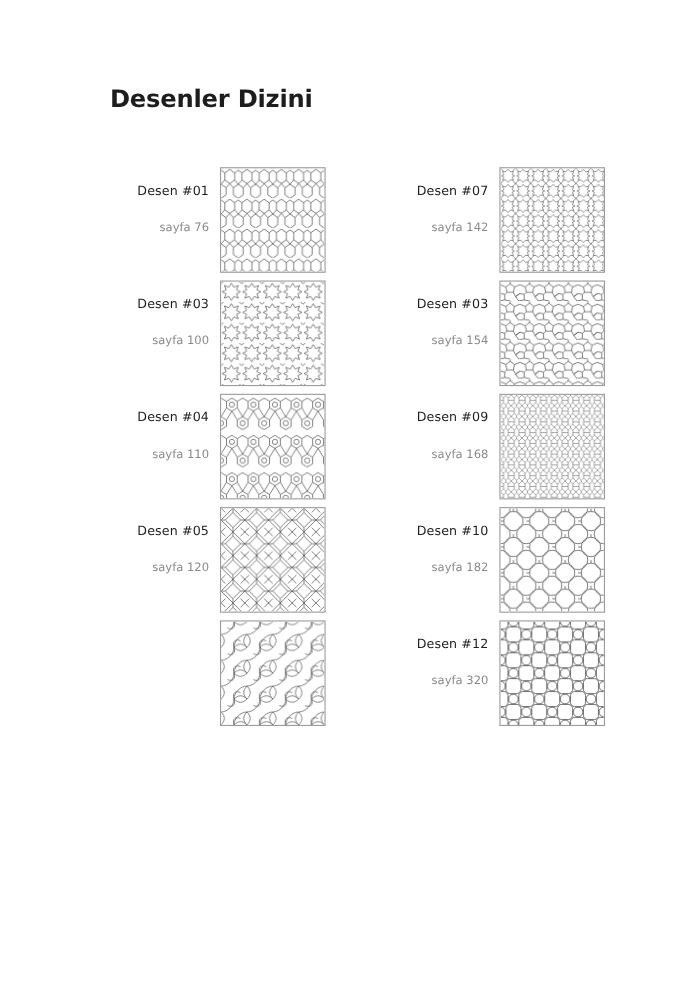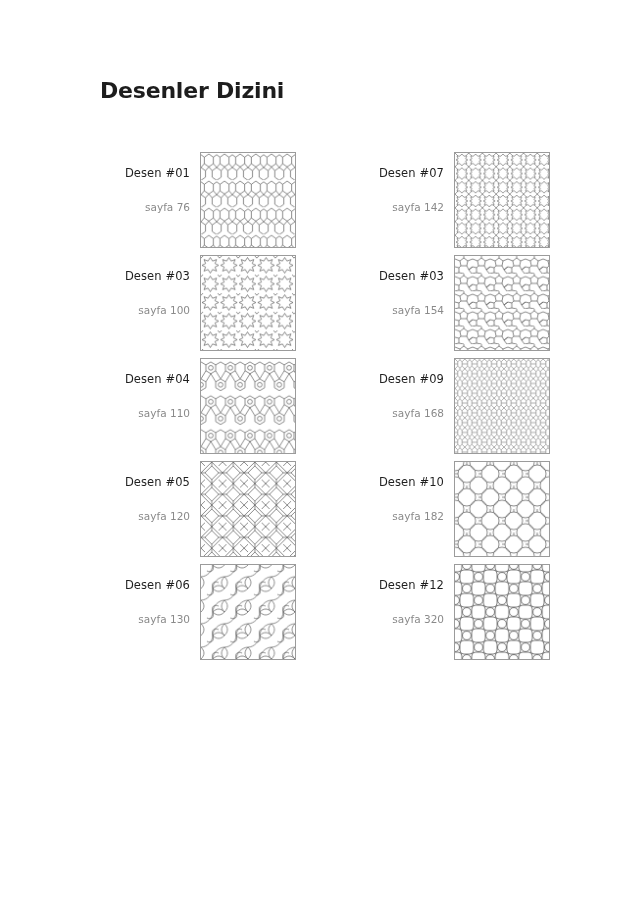--- a/index.html
+++ b/index.html
@@ -183,24 +183,20 @@
                   <path d="M11,4 L11,0 M11,18 L11,22 M4,11 L0,11 M18,11 L22,11"></path>
                 </g>
               </pattern>
             </defs>
             <rect width="96" height="96" fill="url(#p5)"></rect>
           </svg>
         </div>
       </div>
 
       <div class="entry">
-        <div class="entry-text">
-          <div class="entry-name">Desen #06</div>
-          <div class="entry-page">sayfa 130</div>
-        </div>
         <div class="thumb">
           <svg viewBox="0 0 96 96" xmlns="http://www.w3.org/2000/svg">
             <defs>
               <pattern id="p6" width="24" height="24" patternUnits="userSpaceOnUse">
                 <g fill="none" stroke="#5a5a5a" stroke-width="0.7">
                   <path d="M12,0 C16,4 20,4 24,0"></path>
                   <path d="M12,24 C16,20 20,20 24,24"></path>
                   <path d="M0,12 C4,16 4,20 0,24"></path>
                   <path d="M24,12 C20,16 20,20 24,24"></path>
                   <path d="M12,0 C12,6 6,12 0,12"></path>

